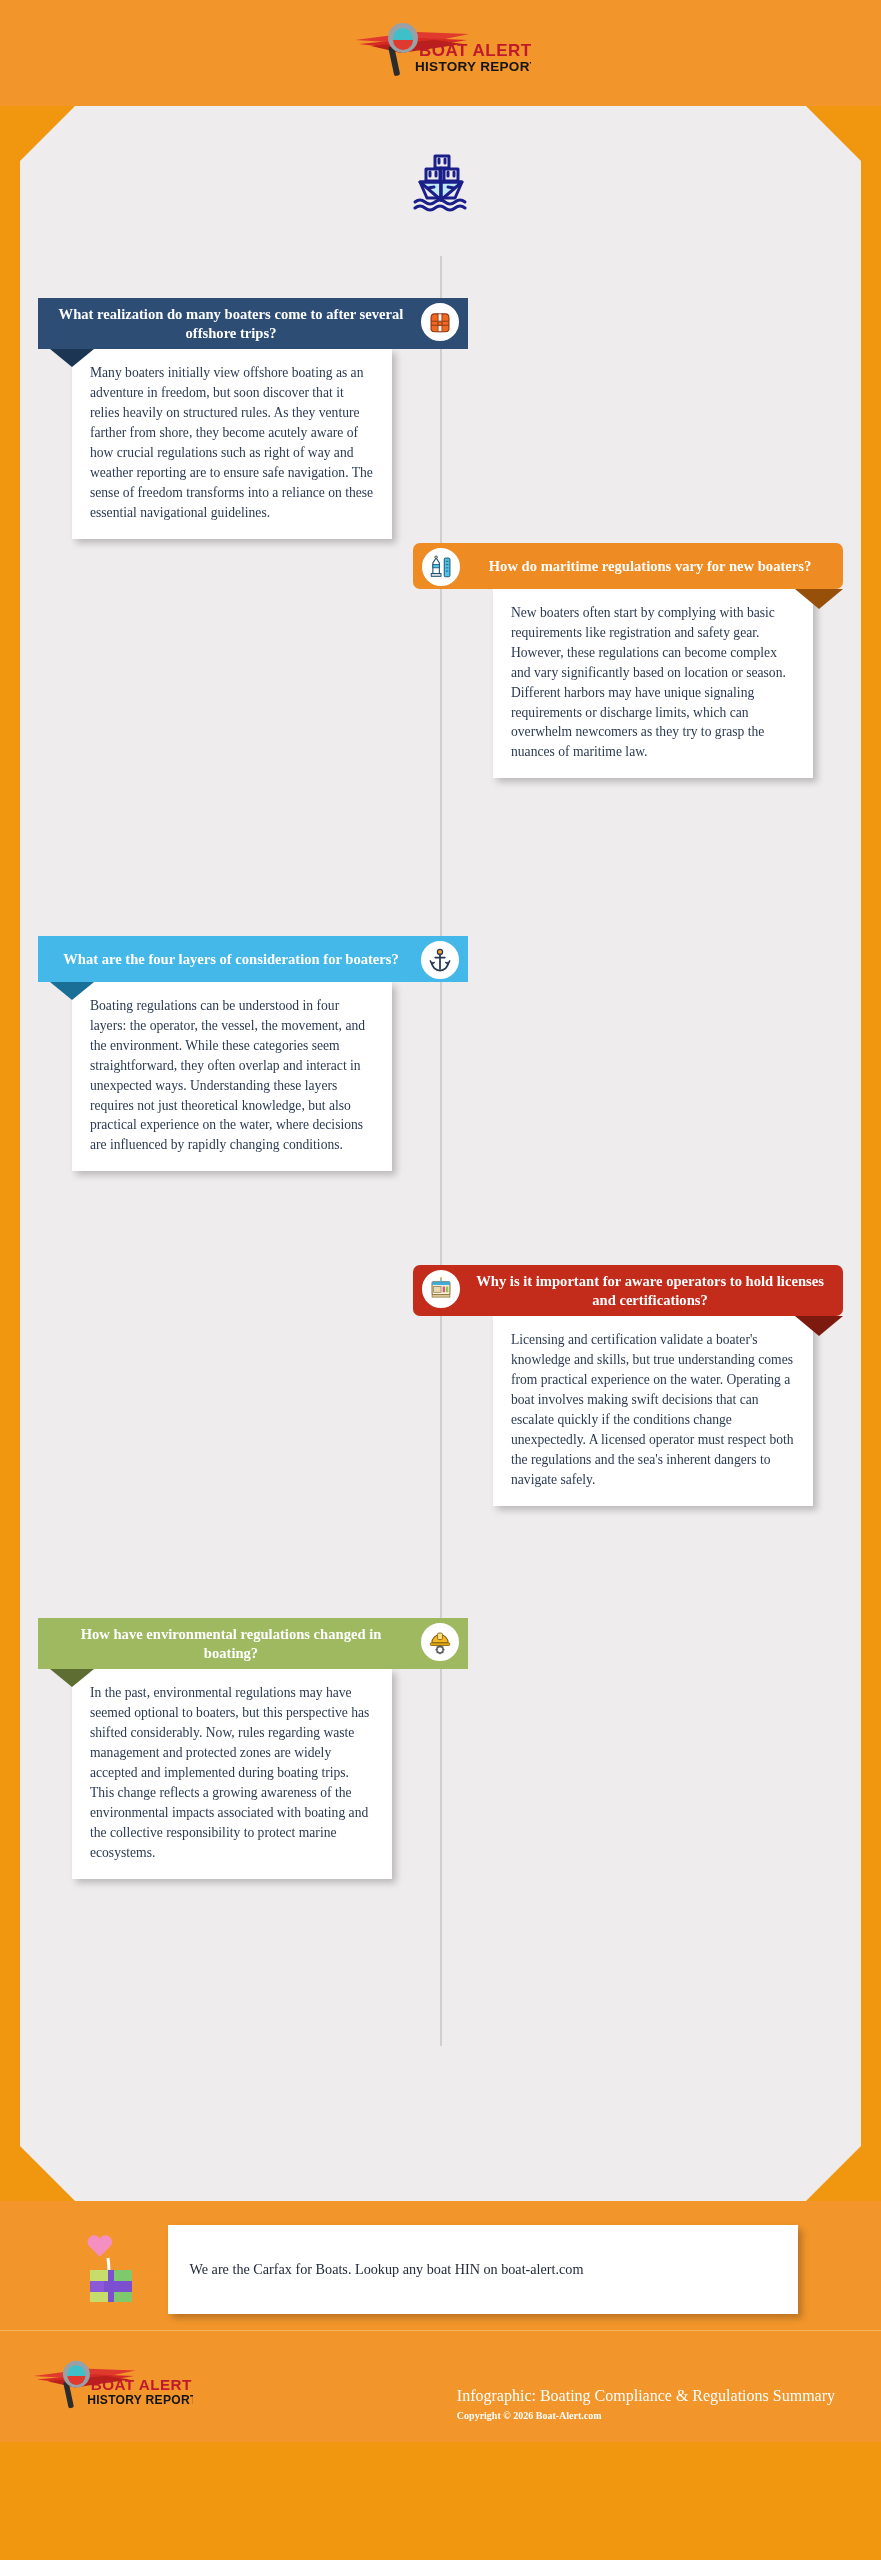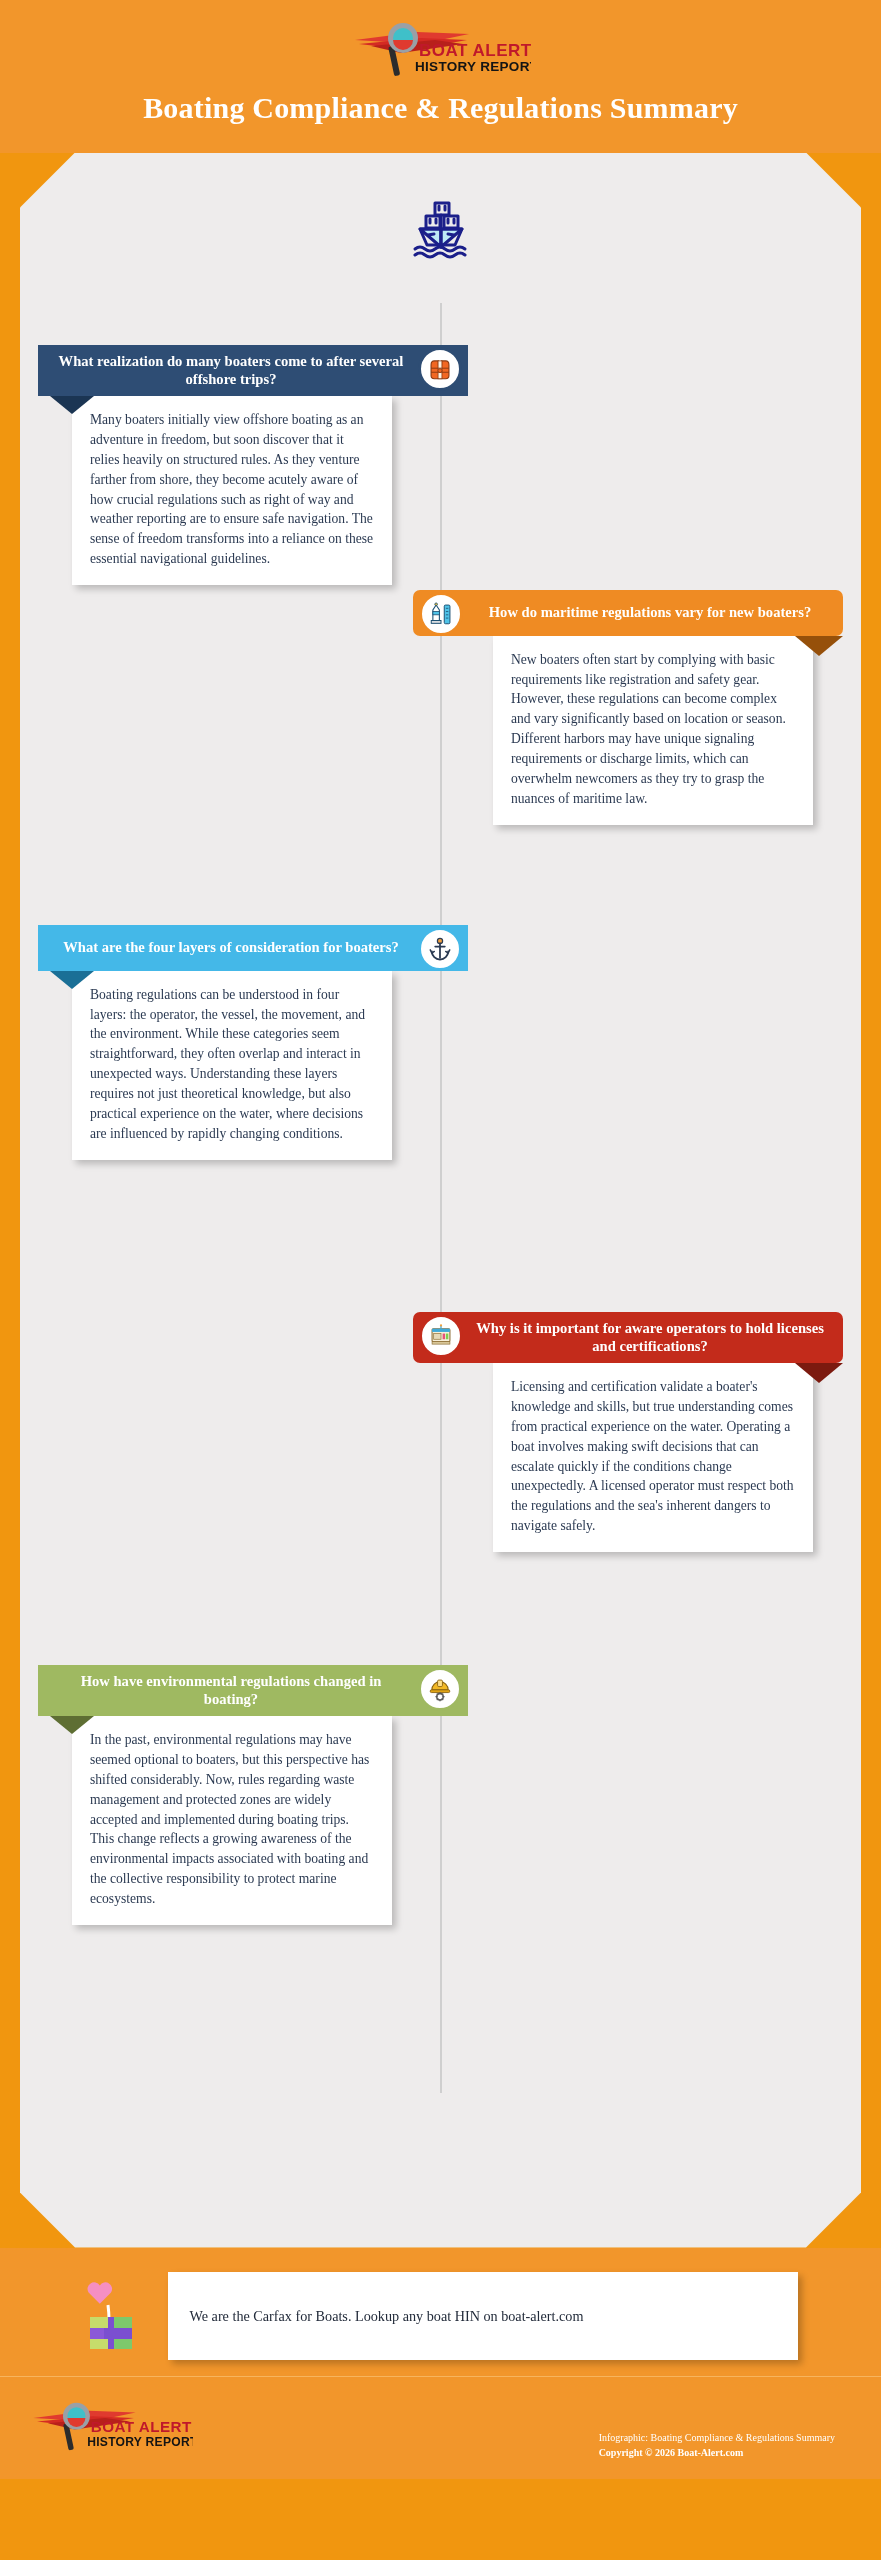--- a/index.html
+++ b/index.html
@@ -155,21 +155,21 @@
     font-size: 13.6px;
     line-height: 1.465;
     font-family: "Liberation Serif", serif;
   }
   .card.left  .card-body { width: 320px; margin-left: 34px; }
   .card.right .card-body { width: 320px; margin-left: 80px; }
 
   
   #card-1 { top: 80px; }
   #card-2 { top: 325px; }
-  #card-3 { top: 660px; }
+  #card-3 { top: 718px; }
   #card-4 { top: 1047px; }
   #card-5 { top: 1400px; }
 
   
   .cta {
     position: relative;
     width: 881px;
     padding: 24px 0 16px 0;
     background: #F2962B;
     display: flex;
@@ -199,21 +199,21 @@
     align-items: center;
   }
   .footer-logo { width: 165px; height: 52px; flex: 0 0 auto; }
   .footer-text {
     margin-left: auto;
     text-align: left;
     color: #FFFFFF;
     font-family: "Liberation Serif", serif;
     padding-right: 18px;
   }
-  .footer-line1 { font-size: 10px; line-height: 1.5; margin-top: 39px; }
+  .footer-line1 { font-size: 16px; line-height: 1.5; margin-top: 39px; }
   .footer-line2 { font-size: 10px; line-height: 1.6; font-weight: bold; }
 </style>
 </head>
 <body>
 
 <div class="header">
   <div class="logo-wrap">
     <div class="logo">
       <svg width="180" height="58" viewBox="0 0 180 58" xmlns="http://www.w3.org/2000/svg">
 
@@ -225,21 +225,20 @@
 
         <circle cx="52" cy="18" r="15" fill="#9AA0A6"></circle>
         <circle cx="52" cy="18" r="10" fill="#3FC0C9"></circle>
         <path d="M42 20 a10 10 0 0 0 20 0 z" fill="#E03A2F"></path>
 
         <text x="68" y="36" font-family="Liberation Sans, sans-serif" font-size="17" font-weight="bold" fill="#C0192B" letter-spacing="0.5">BOAT ALERT</text>
         <text x="64" y="51" font-family="Liberation Sans, sans-serif" font-size="13.5" font-weight="bold" fill="#141414" letter-spacing="0.3">HISTORY REPORT</text>
       </svg>
     </div>
   </div>
-  <h1 class="header-title">Boating Compliance &amp; Regulations Summary</h1>
 </div>
 
 <div class="panel">
 
   <div class="ship-icon">
     <svg width="64" height="64" viewBox="0 0 64 64" xmlns="http://www.w3.org/2000/svg">
       <g fill="none" stroke="#1B1F8A" stroke-width="3" stroke-linejoin="round" stroke-linecap="round">
         <rect x="26" y="8" width="14" height="12"></rect>
         <rect x="17" y="21" width="14" height="12"></rect>
         <rect x="35" y="21" width="14" height="12"></rect>

